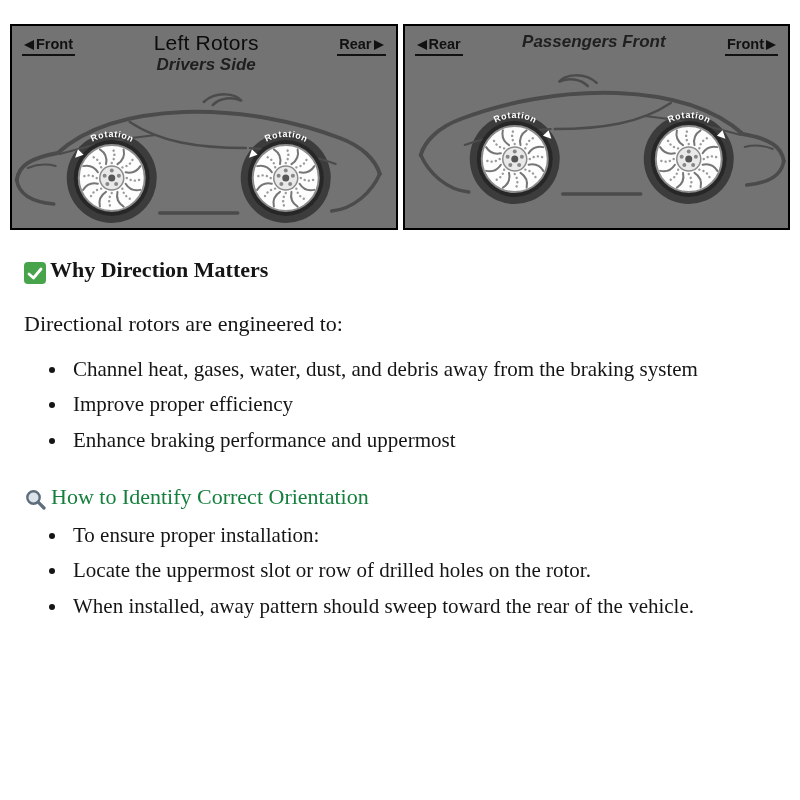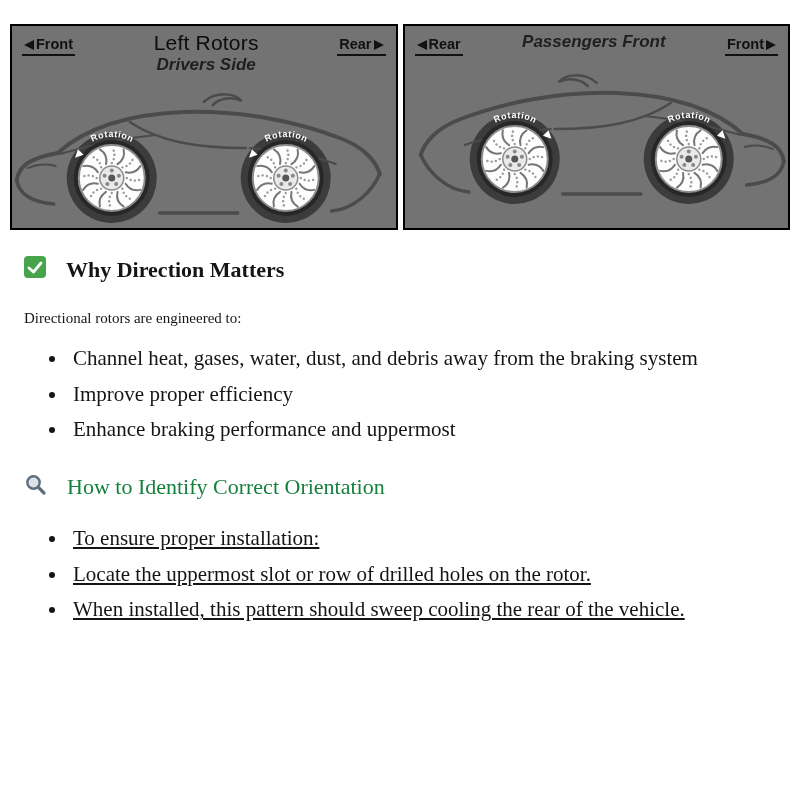--- a/index.html
+++ b/index.html
@@ -40,25 +40,25 @@
     fill:#ffffff; font-family:"Liberation Sans", sans-serif;
     font-size:9px; font-weight:bold; letter-spacing:.6px;
   }
   .rot-arrow { fill:#ffffff; }
 
   
   .content { padding:0 24px; }
   .intro { margin-top:21px; font-size:21.5px; line-height:1.62; }
   .sec-heading {
     margin-top:26px; font-size:22px; line-height:1.25;
-    display:flex; align-items:flex-start; gap:20px;
+    display:flex; align-items:flex-end; gap:4px;
   }
   .sec-heading.bold { font-weight:bold; }
   .sec-heading.plain { font-weight:normal; color:#15803d; }
-  .lead { margin-top:23px; font-size:15px; line-height:1.5; }
+  .lead { margin-top:23px; font-size:22px; line-height:1.5; }
   ul.bullets { margin-top:13px; padding-left:44px; list-style:disc outside; }
   .bullets li { font-size:21px; line-height:1.6; padding-left:5px; margin-bottom:2px; }
 
   .check-icon {
     width:22px; height:22px; border-radius:4px; background:#47a44b; flex:none;
     display:flex; align-items:center; justify-content:center;
   }
   .mag-icon { width:23px; height:23px; flex:none; }
 
   .defs-holder { position:absolute; width:0; height:0; overflow:hidden; }
@@ -203,19 +203,19 @@
   <div class="sec-heading plain">
     <span class="mag-icon">
       <svg width="23" height="23" viewBox="0 0 23 23">
         <circle cx="9.5" cy="9.5" r="6.2" fill="#dce4ea" stroke="#5d6d7c" stroke-width="2.4"></circle>
         <line x1="14.2" y1="14.2" x2="20" y2="20" stroke="#5d6d7c" stroke-width="3.2" stroke-linecap="round"></line>
       </svg>
     </span>
     <span>How to Identify Correct Orientation</span>
   </div>
 
-  <ul class="bullets" style="margin-top:22px;text-decoration:underline;">
+  <ul class="bullets" style="margin-top:8px;">
     <li>To ensure proper installation:</li>
     <li>Locate the uppermost slot or row of drilled holes on the rotor.</li>
-    <li>When installed, this pattern should sweep cooling the rear of the vehicle.</li>
+    <li>When installed, away pattern should sweep toward the rear of the vehicle.</li>
   </ul>
 
 </div>
 
 </body></html>

